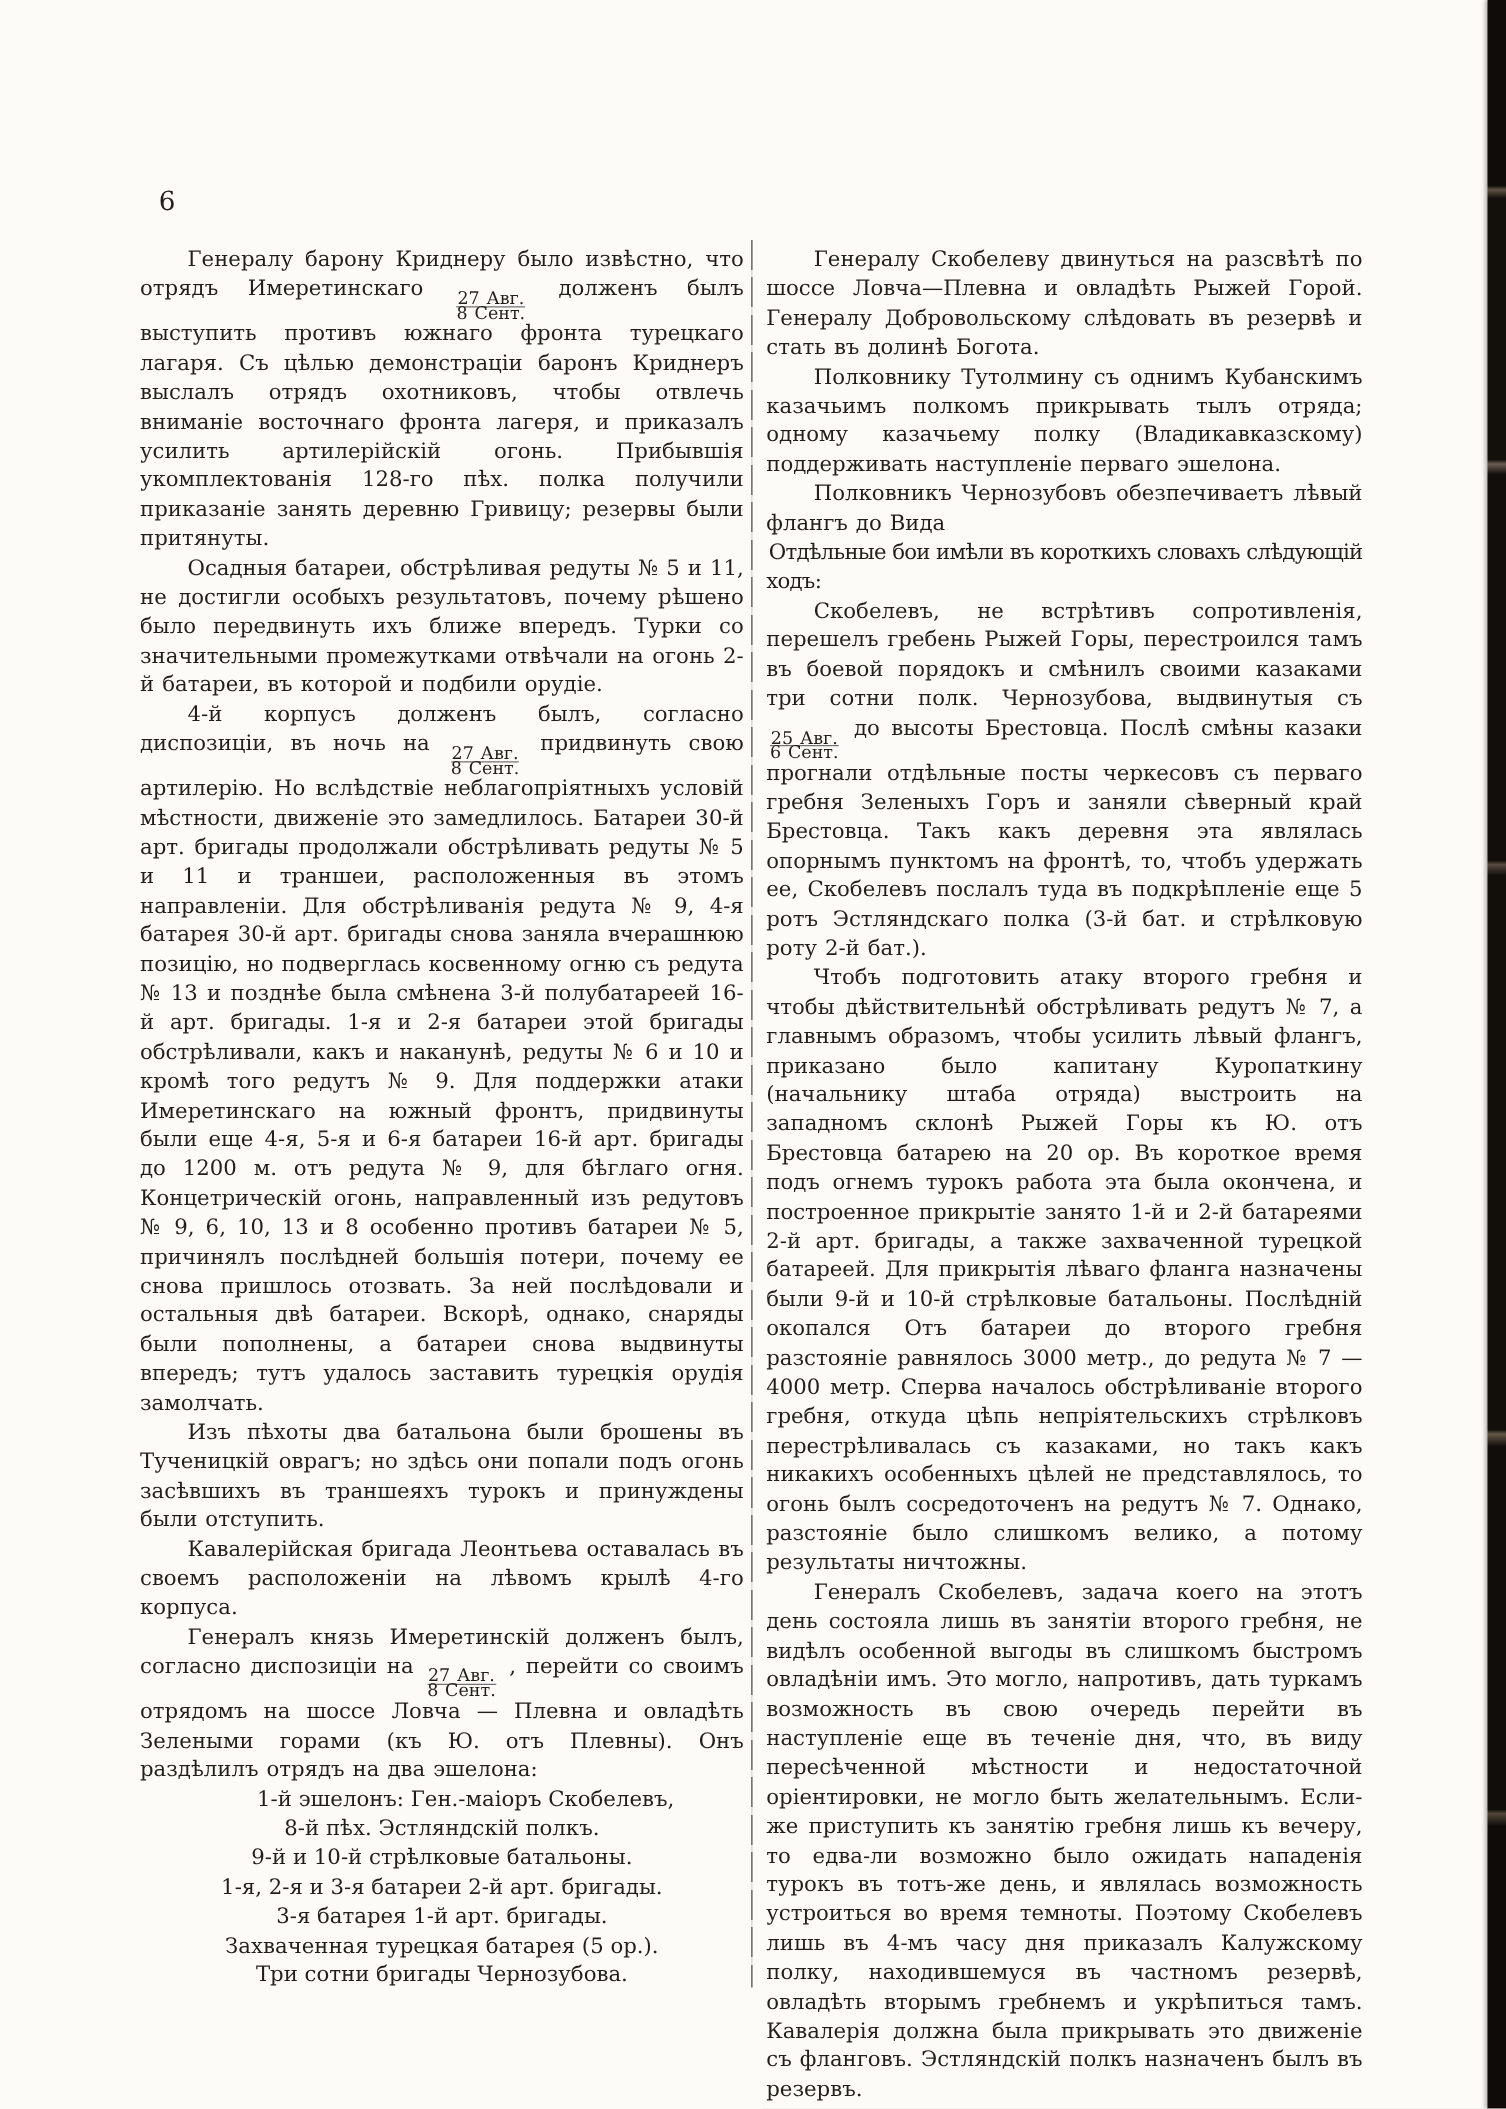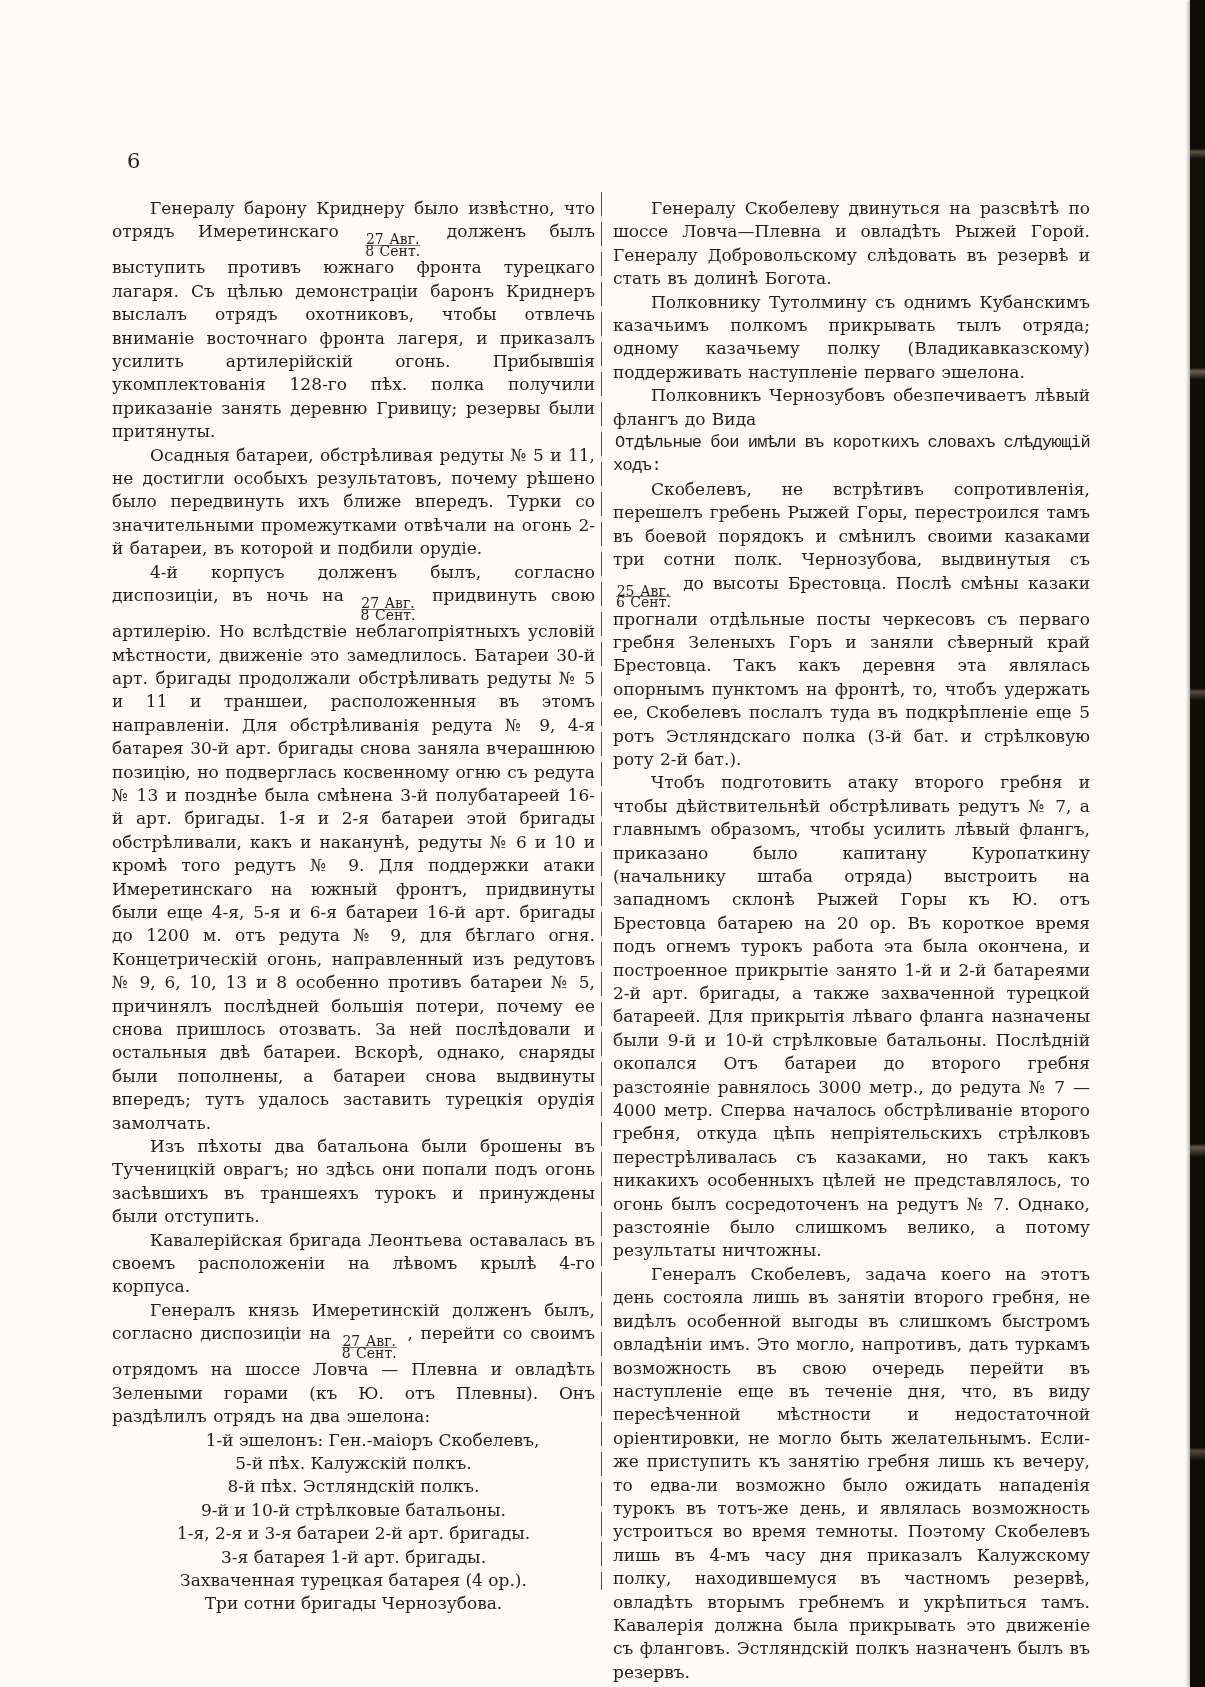--- a/index.html
+++ b/index.html
@@ -41,21 +41,21 @@
     font-size:17px;line-height:23.4px;
     text-align:justify;text-indent:38px;
     word-spacing:1px;
   }
   .line{
     margin:0;
     font-size:17px;line-height:23.4px;
     text-align:center;text-indent:0;
   }
   .line.indented{text-indent:38px;}
-  .tight{letter-spacing:-0.6px;word-spacing:-2px;text-indent:2px;font-family:Liberation Mono, monospace;}
+  .tight{letter-spacing:-0.6px;word-spacing:-2px;text-indent:2px;}
   .b{font-weight:bold;}
   .frac{
     display:inline-flex;flex-direction:column;
     font-size:14px;line-height:9.5px;
     text-align:center;vertical-align:-7px;
     text-indent:0;margin:0 3px;
   }
   .frac .den{border-top:1px solid #737373;padding-top:1px;}
 </style>
 </head>
@@ -73,26 +73,25 @@
           <span class="num">27 Авг.</span>
           <span class="den">8 Сент.</span>
         </span> <span>придвинуть свою артилерію. Но вслѣдствіе неблагопріятныхъ условій мѣстности, движеніе это замедлилось. Батареи 30-й арт. бригады продолжали обстрѣливать редуты № 5 и 11 и траншеи, расположенныя въ этомъ направленіи. Для обстрѣливанія редута № 9, 4-я батарея 30-й арт. бригады снова заняла вчерашнюю позицію, но подверглась косвенному огню съ редута № 13 и позднѣе была смѣнена 3-й полубатареей 16-й арт. бригады. 1-я и 2-я батареи этой бригады обстрѣливали, какъ и наканунѣ, редуты № 6 и 10 и кромѣ того редутъ № 9. Для поддержки атаки Имеретинскаго на южный фронтъ, придвинуты были еще 4-я, 5-я и 6-я батареи 16-й арт. бригады до 1200 м. отъ редута № 9, для бѣглаго огня. Концетрическій огонь, направленный изъ редутовъ № 9, 6, 10, 13 и 8 особенно противъ батареи № 5, причинялъ послѣдней большія потери, почему ее снова пришлось отозвать. За ней послѣдовали и остальныя двѣ батареи. Вскорѣ, однако, снаряды были пополнены, а батареи снова выдвинуты впередъ; тутъ удалось заставить турецкія орудія замолчать.</span></p>
       <p class="para"><span>Изъ пѣхоты два батальона были брошены въ Тученицкій оврагъ; но здѣсь они попали подъ огонь засѣвшихъ въ траншеяхъ турокъ и принуждены были отступить.</span></p>
       <p class="para"><span>Кавалерійская бригада Леонтьева оставалась въ своемъ расположеніи на лѣвомъ крылѣ 4-го корпуса.</span></p>
       <p class="para"><span>Генералъ князь Имеретинскій долженъ былъ, согласно диспозиціи на</span> <span class="frac">
           <span class="num">27 Авг.</span>
           <span class="den">8 Сент.</span>
         </span> <span>, перейти со своимъ отрядомъ на шоссе Ловча — Плевна и овладѣть Зелеными горами (къ Ю. отъ Плевны). Онъ раздѣлилъ отрядъ на два эшелона:</span></p>
       <p class="line indented"><span>1-й эшелонъ: Ген.-маіоръ Скобелевъ,</span></p>
-      <p class="line"><span>5-й пѣх. Калужскій полкъ.</span></p>
       <p class="line"><span>8-й пѣх. Эстляндскій полкъ.</span></p>
       <p class="line"><span>9-й и 10-й стрѣлковые батальоны.</span></p>
       <p class="line"><span>1-я, 2-я и 3-я батареи 2-й арт. бригады.</span></p>
       <p class="line"><span>3-я батарея 1-й арт. бригады.</span></p>
-      <p class="line"><span>Захваченная турецкая батарея (4 ор.).</span></p>
+      <p class="line"><span>Захваченная турецкая батарея (5 ор.).</span></p>
       <p class="line"><span>Три сотни бригады Чернозубова.</span></p>
     </div>
   <div class="column-divider"></div>
   <div class="column right" id="col-right">
       <p class="para"><span>Генералу Скобелеву двинуться на разсвѣтѣ по шоссе Ловча—Плевна и овладѣть Рыжей Горой. Генералу Добровольскому слѣдовать въ резервѣ и стать въ долинѣ Богота.</span></p>
       <p class="para"><span>Полковнику Тутолмину съ однимъ Кубанскимъ казачьимъ полкомъ прикрывать тылъ отряда; одному казачьему полку (Владикавказскому) поддерживать наступленіе перваго эшелона.</span></p>
       <p class="para"><span>Полковникъ Чернозубовъ обезпечиваетъ лѣвый флангъ до Вида</span></p>
       <p class="para tight"><span>Отдѣльные бои имѣли въ короткихъ словахъ слѣдующій ходъ:</span></p>
       <p class="para"><span>Скобелевъ, не встрѣтивъ сопротивленія, перешелъ гребень Рыжей Горы, перестроился тамъ въ боевой порядокъ и смѣнилъ своими казаками три сотни полк. Чернозубова, выдвинутыя съ</span> <span class="frac">
           <span class="num">25 Авг.</span>

